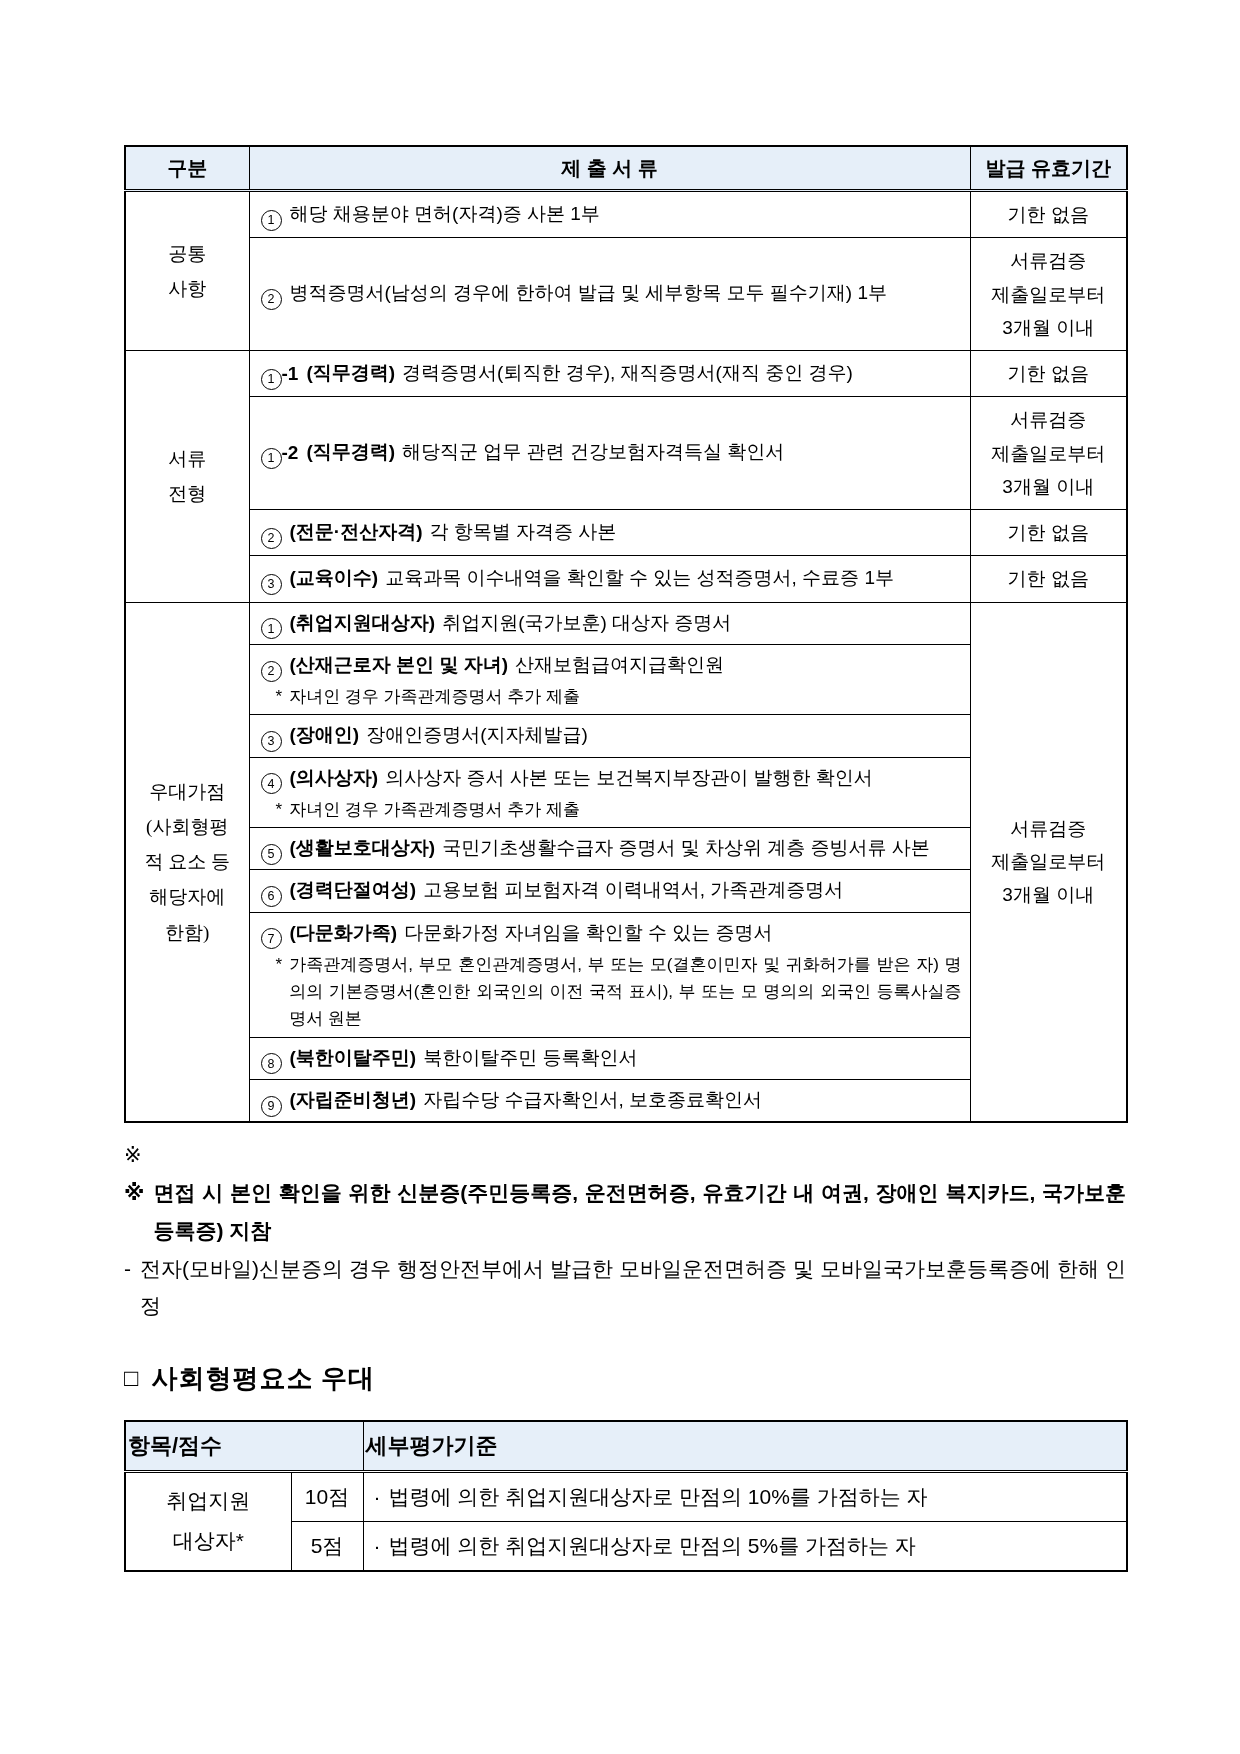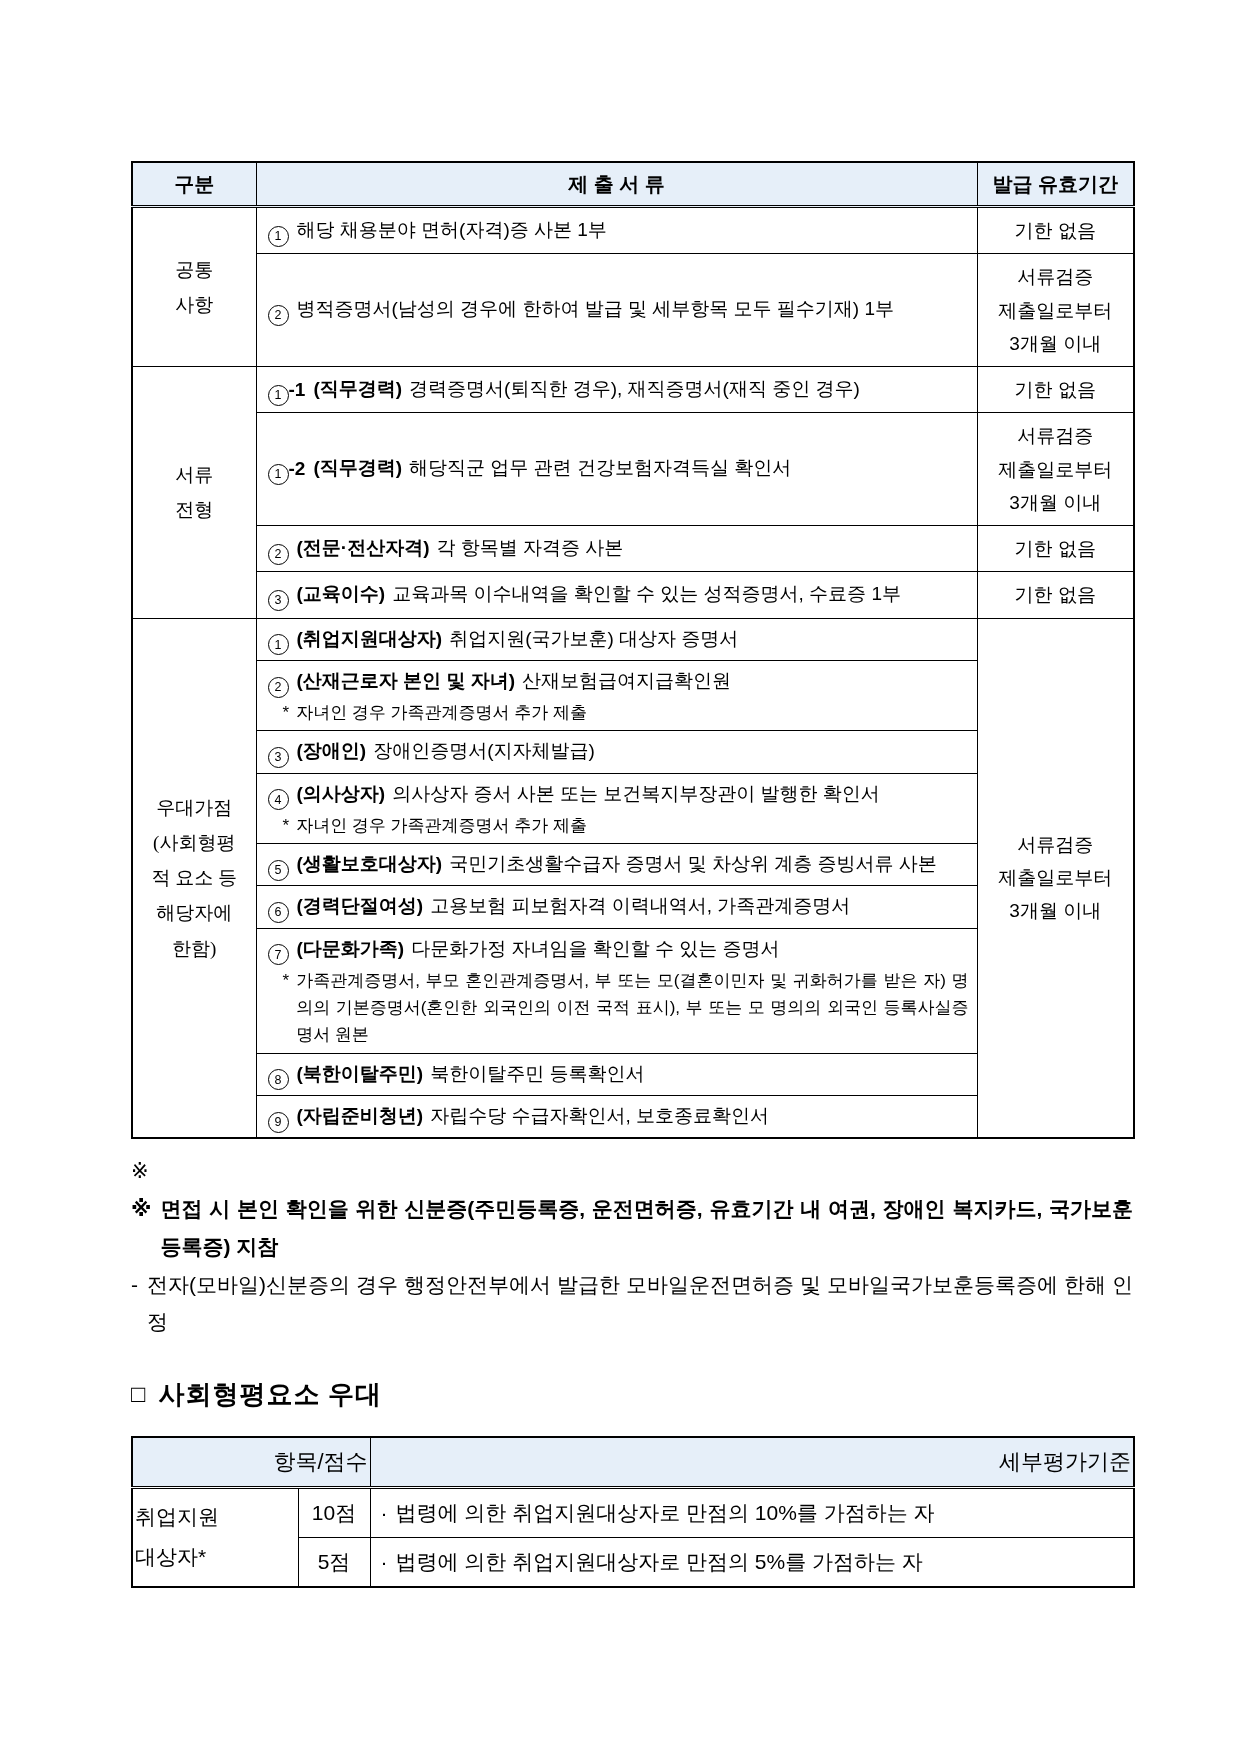--- a/index.html
+++ b/index.html
@@ -2,21 +2,21 @@
 <html><head>
 <meta charset="utf-8">
 <style>
   * { box-sizing: border-box; }
   html,body { margin:0; padding:0; background:#888; }
   .page {
     width:1240px; height:1754px; margin:0 auto; background:#ffffff;
     position:relative; overflow:hidden; color:#000;
     font-family:"Liberation Sans","DejaVu Sans",sans-serif;
   }
-  .content { position:absolute; left:131px; top:145px; width:1002px;margin-top:16px; }
+  .content { position:absolute; left:124px; top:145px; width:1002px; }
 
   
   table { border-collapse:collapse; table-layout:fixed; }
   .doc-table { width:1002px; border:2px solid #000; font-size:19px; line-height:1.7; }
   .doc-table th, .doc-table td { border:1px solid #000; }
   .doc-table thead th {
     background:#e6eff9; border-bottom:3px double #000;
     font-weight:bold; font-size:20px; padding:4px 2px; text-align:center;
   }
   .c1 { width:124px; } .c2 { width:721px; } .c3 { width:157px; }
@@ -51,24 +51,24 @@
     margin-top:36px; font-family:"Liberation Serif","DejaVu Serif",serif;
     font-size:26px; font-weight:bold; letter-spacing:1px; display:flex; gap:12px; align-items:center;
   }
   .section-title .bullet { font-weight:normal; font-size:24px; }
 
   
   .bonus-table { width:1002px; border:2px solid #000; font-size:21px; margin-top:24px; }
   .bonus-table th, .bonus-table td { border:1px solid #000; }
   .bonus-table thead th {
     background:#e6eff9; border-bottom:3px double #000;
-    font-weight:normal; font-size:22px; height:50px; text-align:right; padding:2px;
+    font-weight:bold; font-size:22px; height:50px; text-align:left; padding:2px;
   }
   .b1 { width:166px; } .b2 { width:72px; } .b3 { width:764px; }
-  .item-cell { vertical-align:middle; line-height:1.9; padding:8px 2px; }
+  .item-cell { text-align:center; vertical-align:middle; line-height:1.9; padding:8px 2px; }
   .score-cell { text-align:center; vertical-align:middle; height:50px; padding:2px; }
   .crit-cell { vertical-align:middle; padding:4px 2px 4px 10px; }
   .crit-bullet { margin-right:8px; }
 </style>
 </head>
 <body>
 
 <div class="page">
   <div class="content">
 

